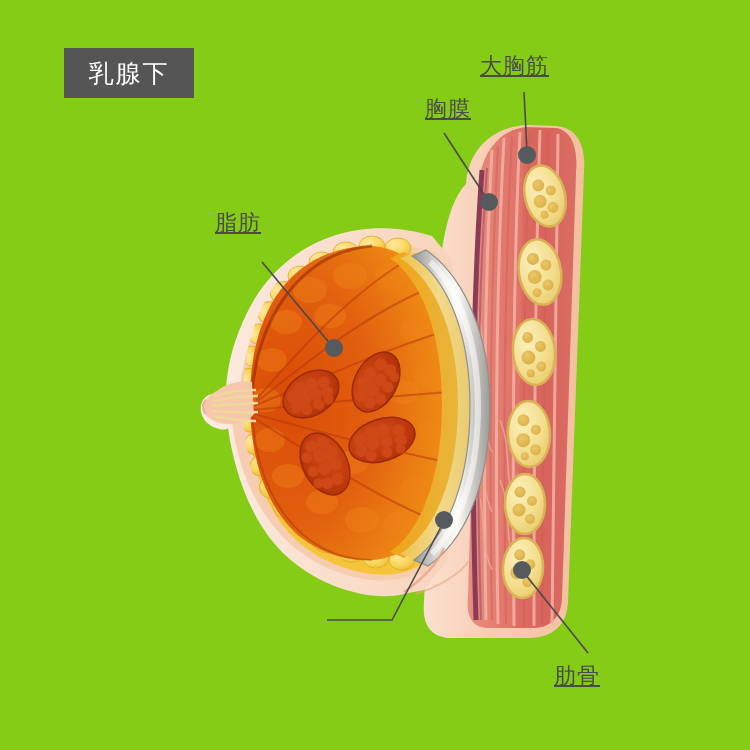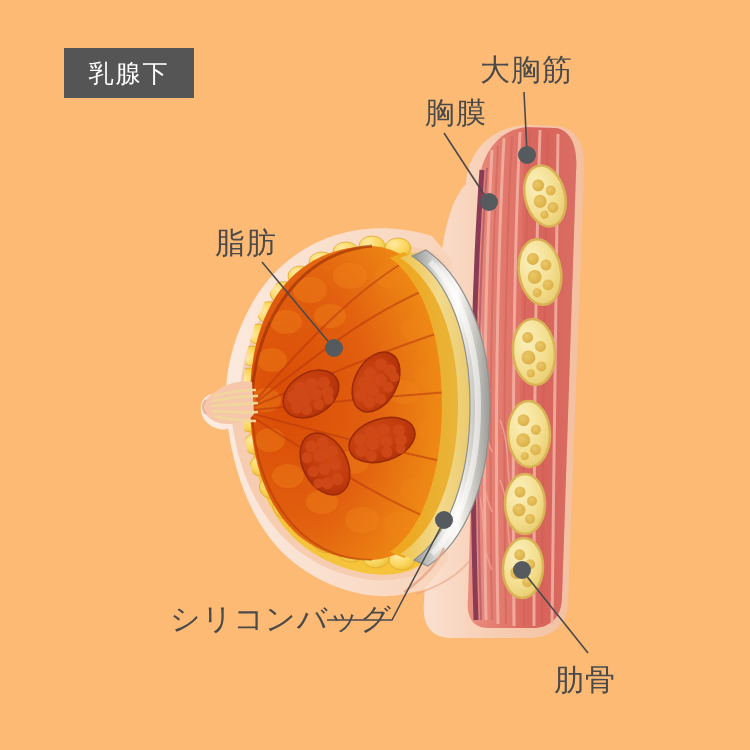--- a/index.html
+++ b/index.html
@@ -12,21 +12,21 @@
     width: 750px;
     height: 750px;
     font-family: "Liberation Sans", "DejaVu Sans", sans-serif;
     overflow: hidden;
     position: relative;
   }
   #stage {
     position: relative;
     width: 750px;
     height: 750px;
-    background: #fdba74;
+    background: #84cc16;
   }
   #figure {
     position: absolute;
     left: 0;
     top: 0;
     width: 750px;
     height: 750px;
   }
   .badge {
     position: absolute;
@@ -39,28 +39,29 @@
     display: flex;
     align-items: center;
     justify-content: center;
     font-size: 25px;
     letter-spacing: 2px;
     box-sizing: border-box;
   }
   .anno {
     position: absolute;
     color: #4a4a4a;
-    font-size: 30px;
+    font-size: 22px;
     letter-spacing: 1px;
     white-space: nowrap;
     line-height: 1;
+    text-decoration: underline;
   }
   #lbl-daikyoukin { left: 480px; top: 55px; }
   #lbl-kyoumaku   { left: 425px; top: 98px; }
-  #lbl-shibou     { left: 215px; top: 228px; }
+  #lbl-shibou     { left: 215px; top: 212px; }
   #lbl-silicone   { left: 170px; top: 604px; }
   #lbl-rokkotsu   { left: 554px; top: 665px; }
 </style>
 </head>
 <body>
 
 <div id="stage">
 
   <svg id="figure" viewBox="0 0 750 750" xmlns="http://www.w3.org/2000/svg">
     <defs>
@@ -538,16 +539,15 @@
     </g>
   </svg>
 
   <div class="badge">
     <span>乳腺下</span>
   </div>
 
   <div class="anno" id="lbl-daikyoukin">大胸筋</div>
   <div class="anno" id="lbl-kyoumaku">胸膜</div>
   <div class="anno" id="lbl-shibou">脂肪</div>
-  <div class="anno" id="lbl-silicone">シリコンバッグ</div>
   <div class="anno" id="lbl-rokkotsu">肋骨</div>
 
 </div>
 
 </body></html>

